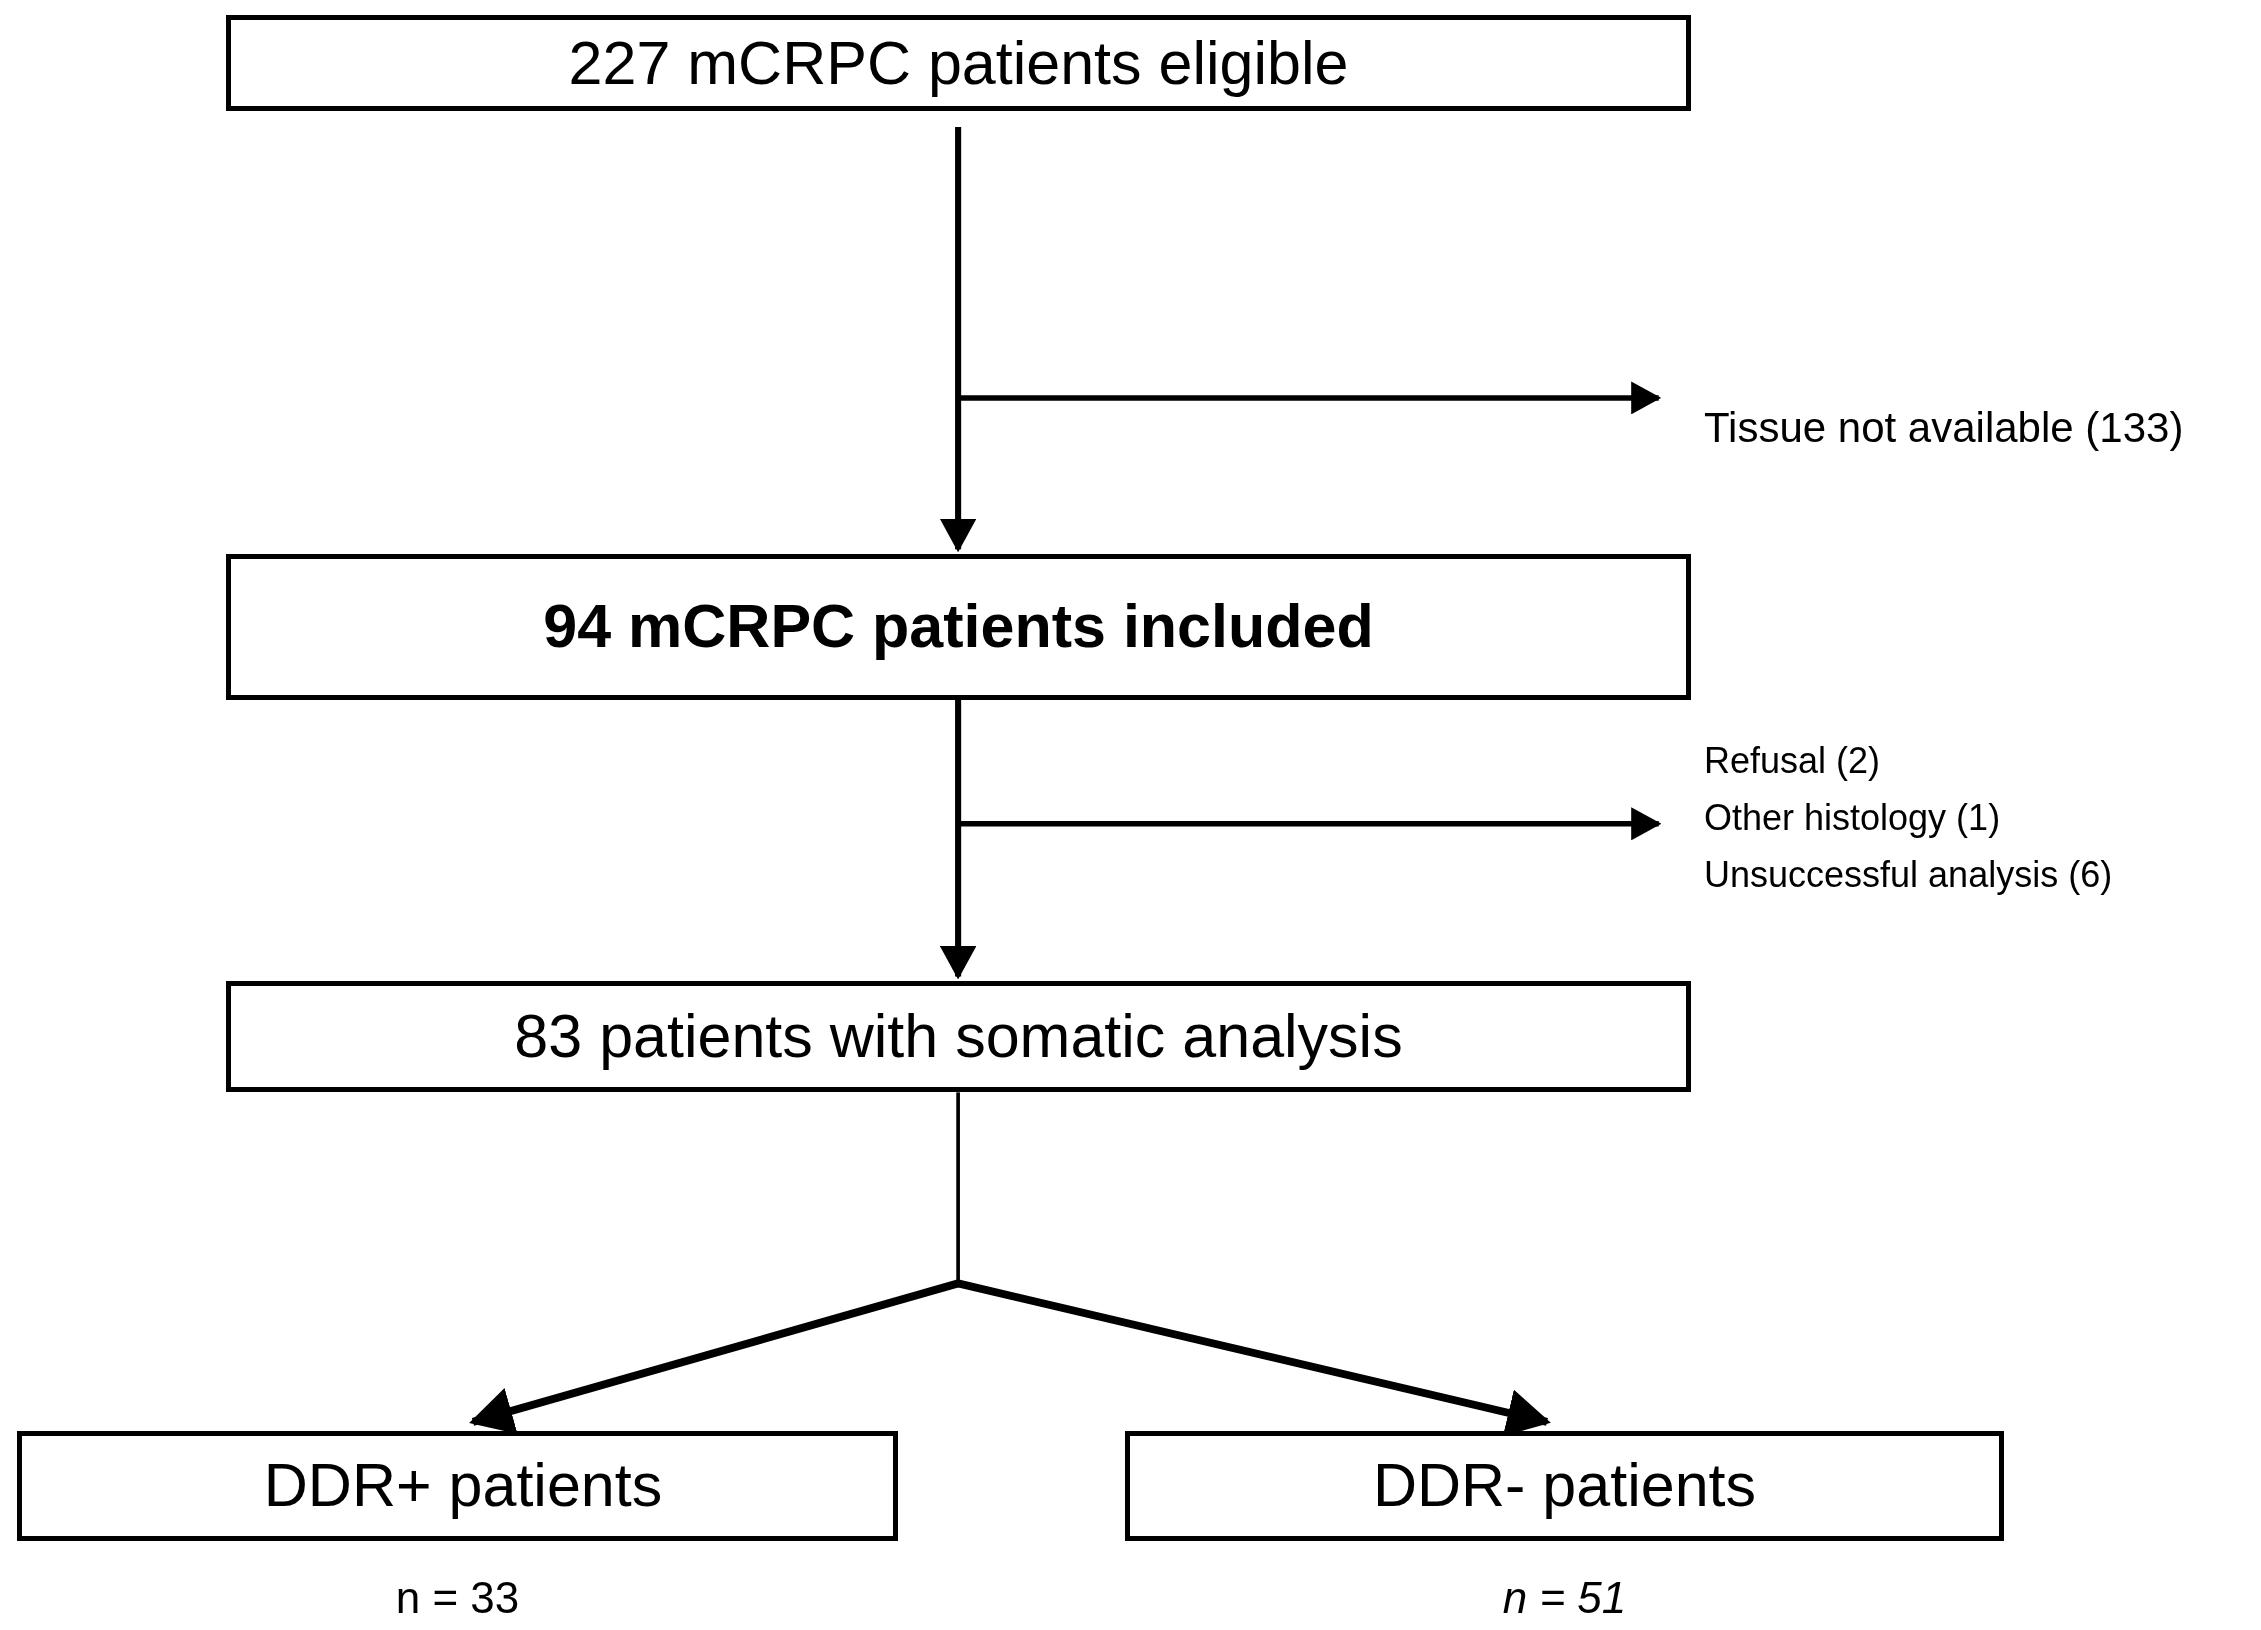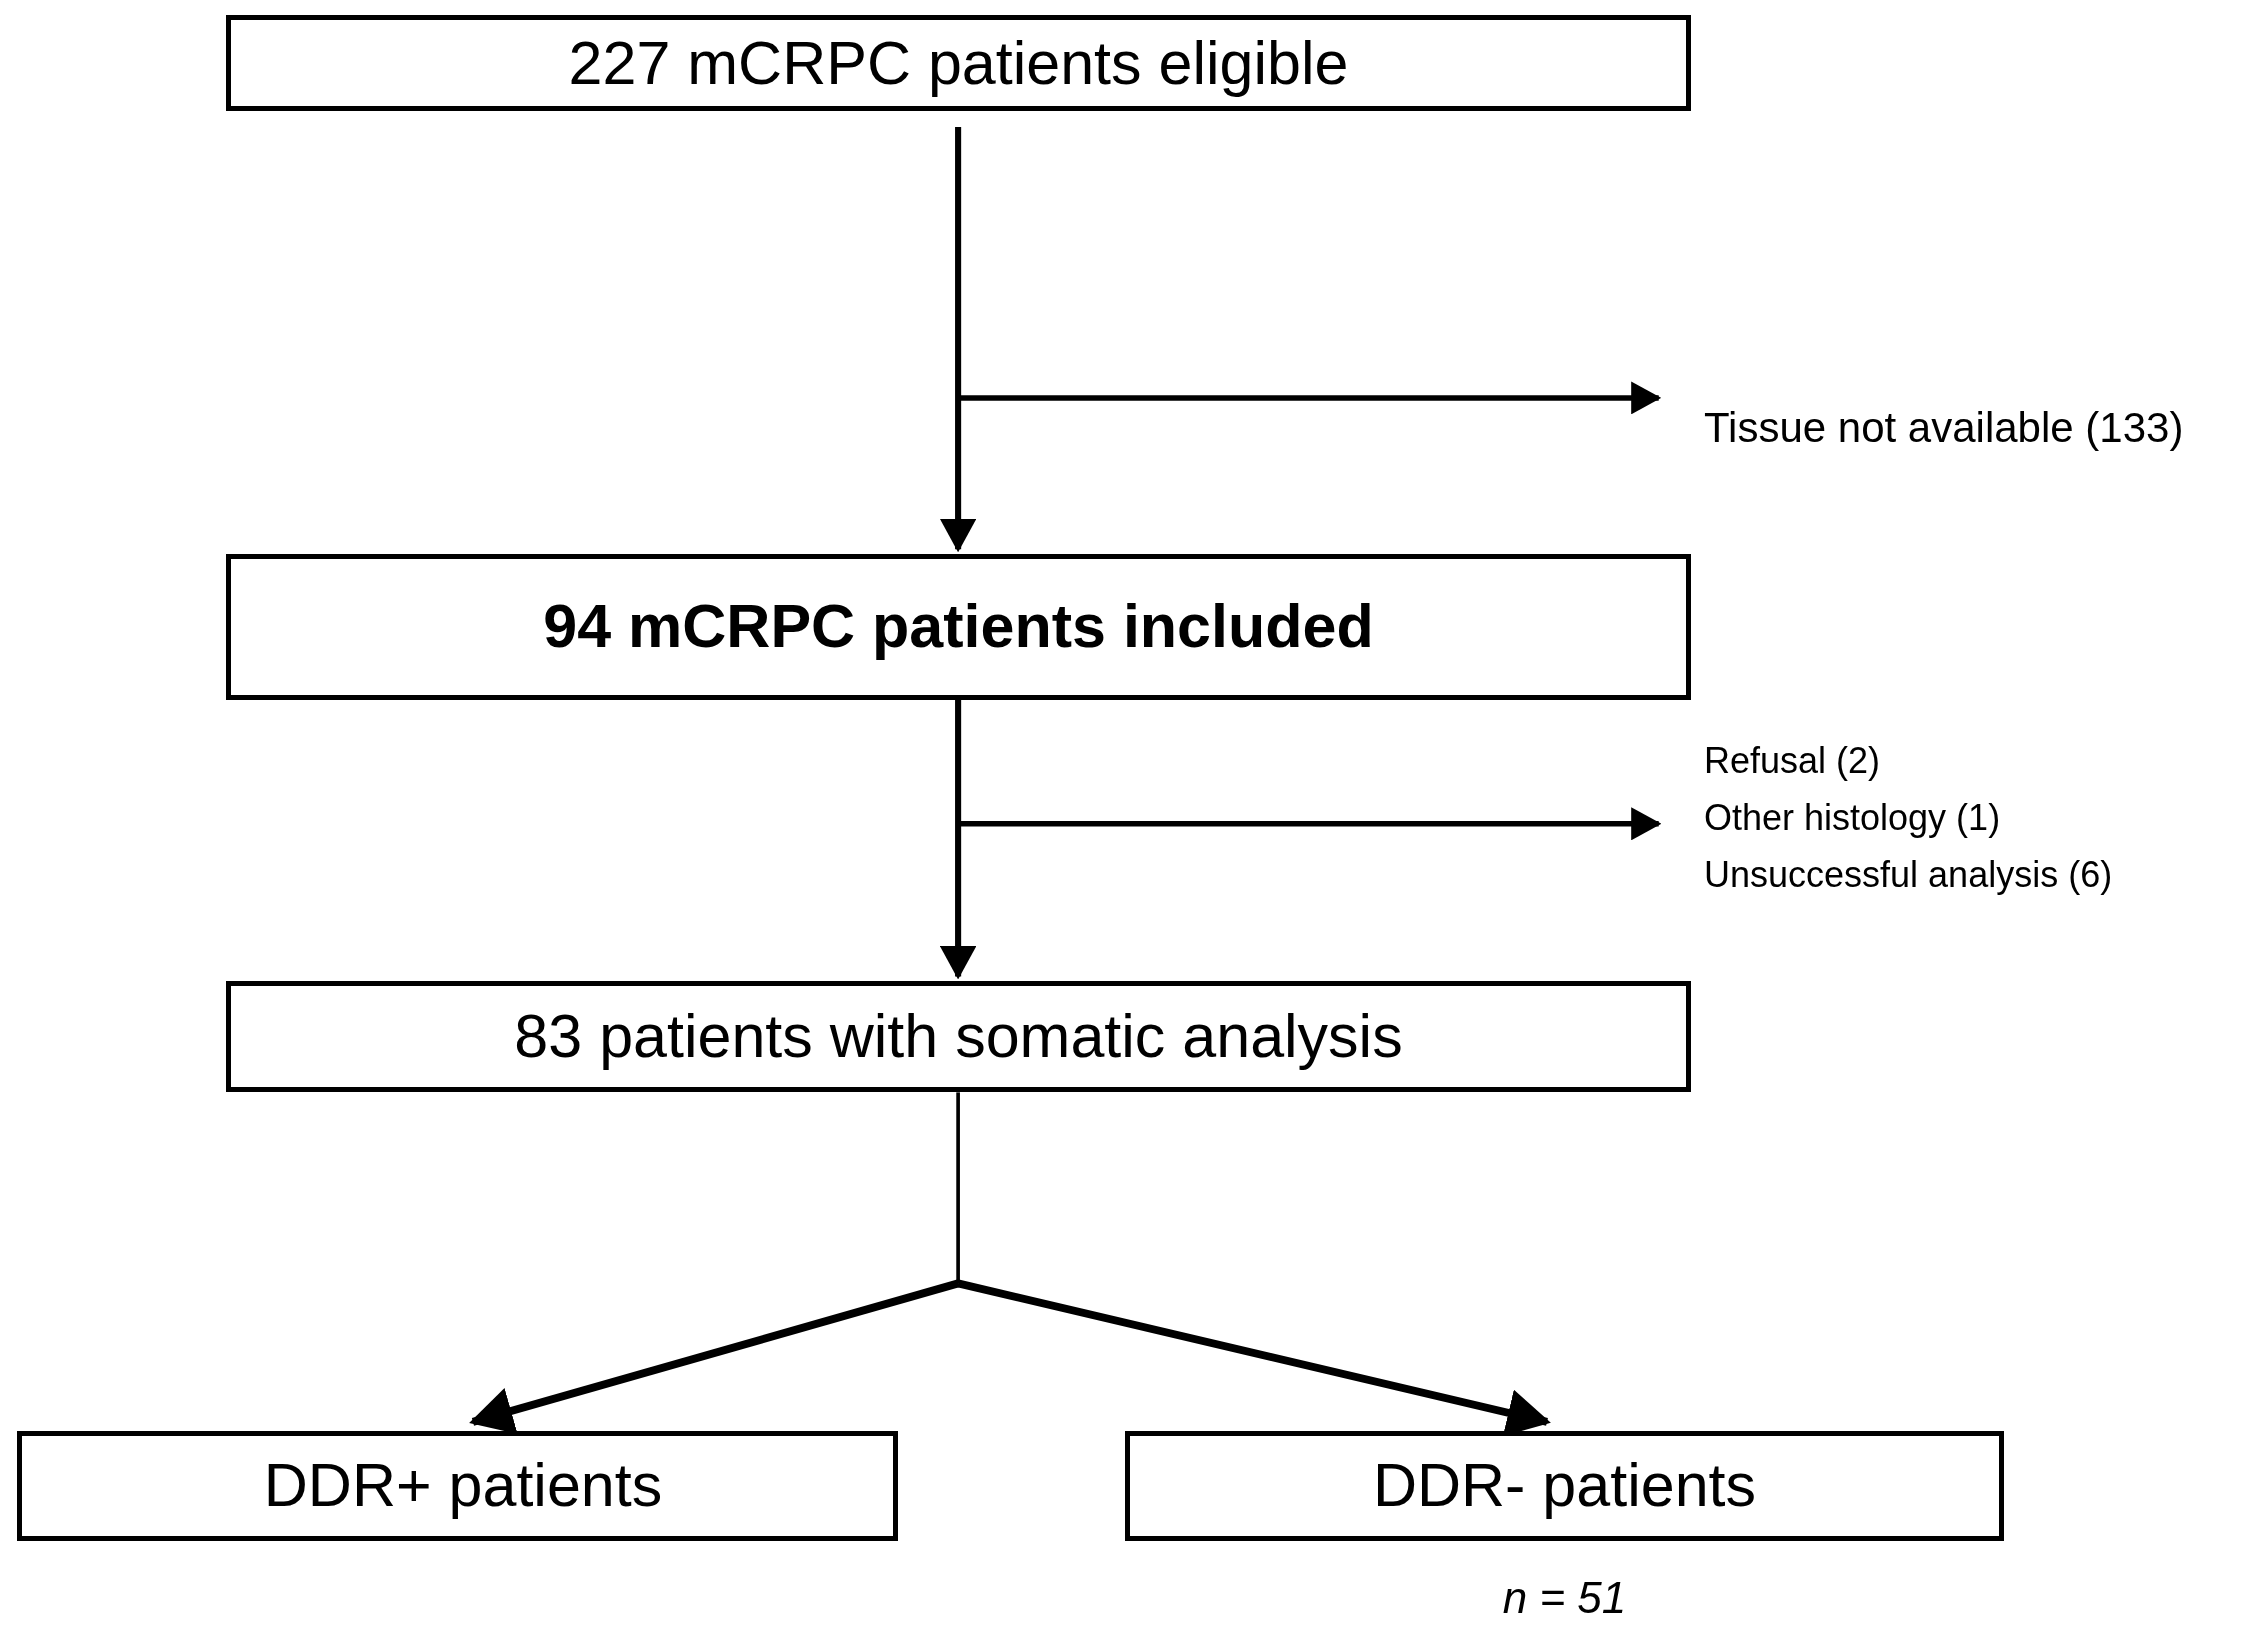--- a/index.html
+++ b/index.html
@@ -123,17 +123,18 @@
   <div class="side-note" id="note-tissue">
     <div>Tissue not available (133)</div>
   </div>
 
   <div class="side-list" id="list-analysis">
     <div>Refusal (2)</div>
     <div>Other histology (1)</div>
     <div>Unsuccessful analysis (6)</div>
   </div>
 
+  <div class="count-label" id="count-ddr-positive">n = 33</div>
 
   <div class="count-label italic" id="count-ddr-negative">n = 51</div>
 
 </div>
 
 
 </body></html>

